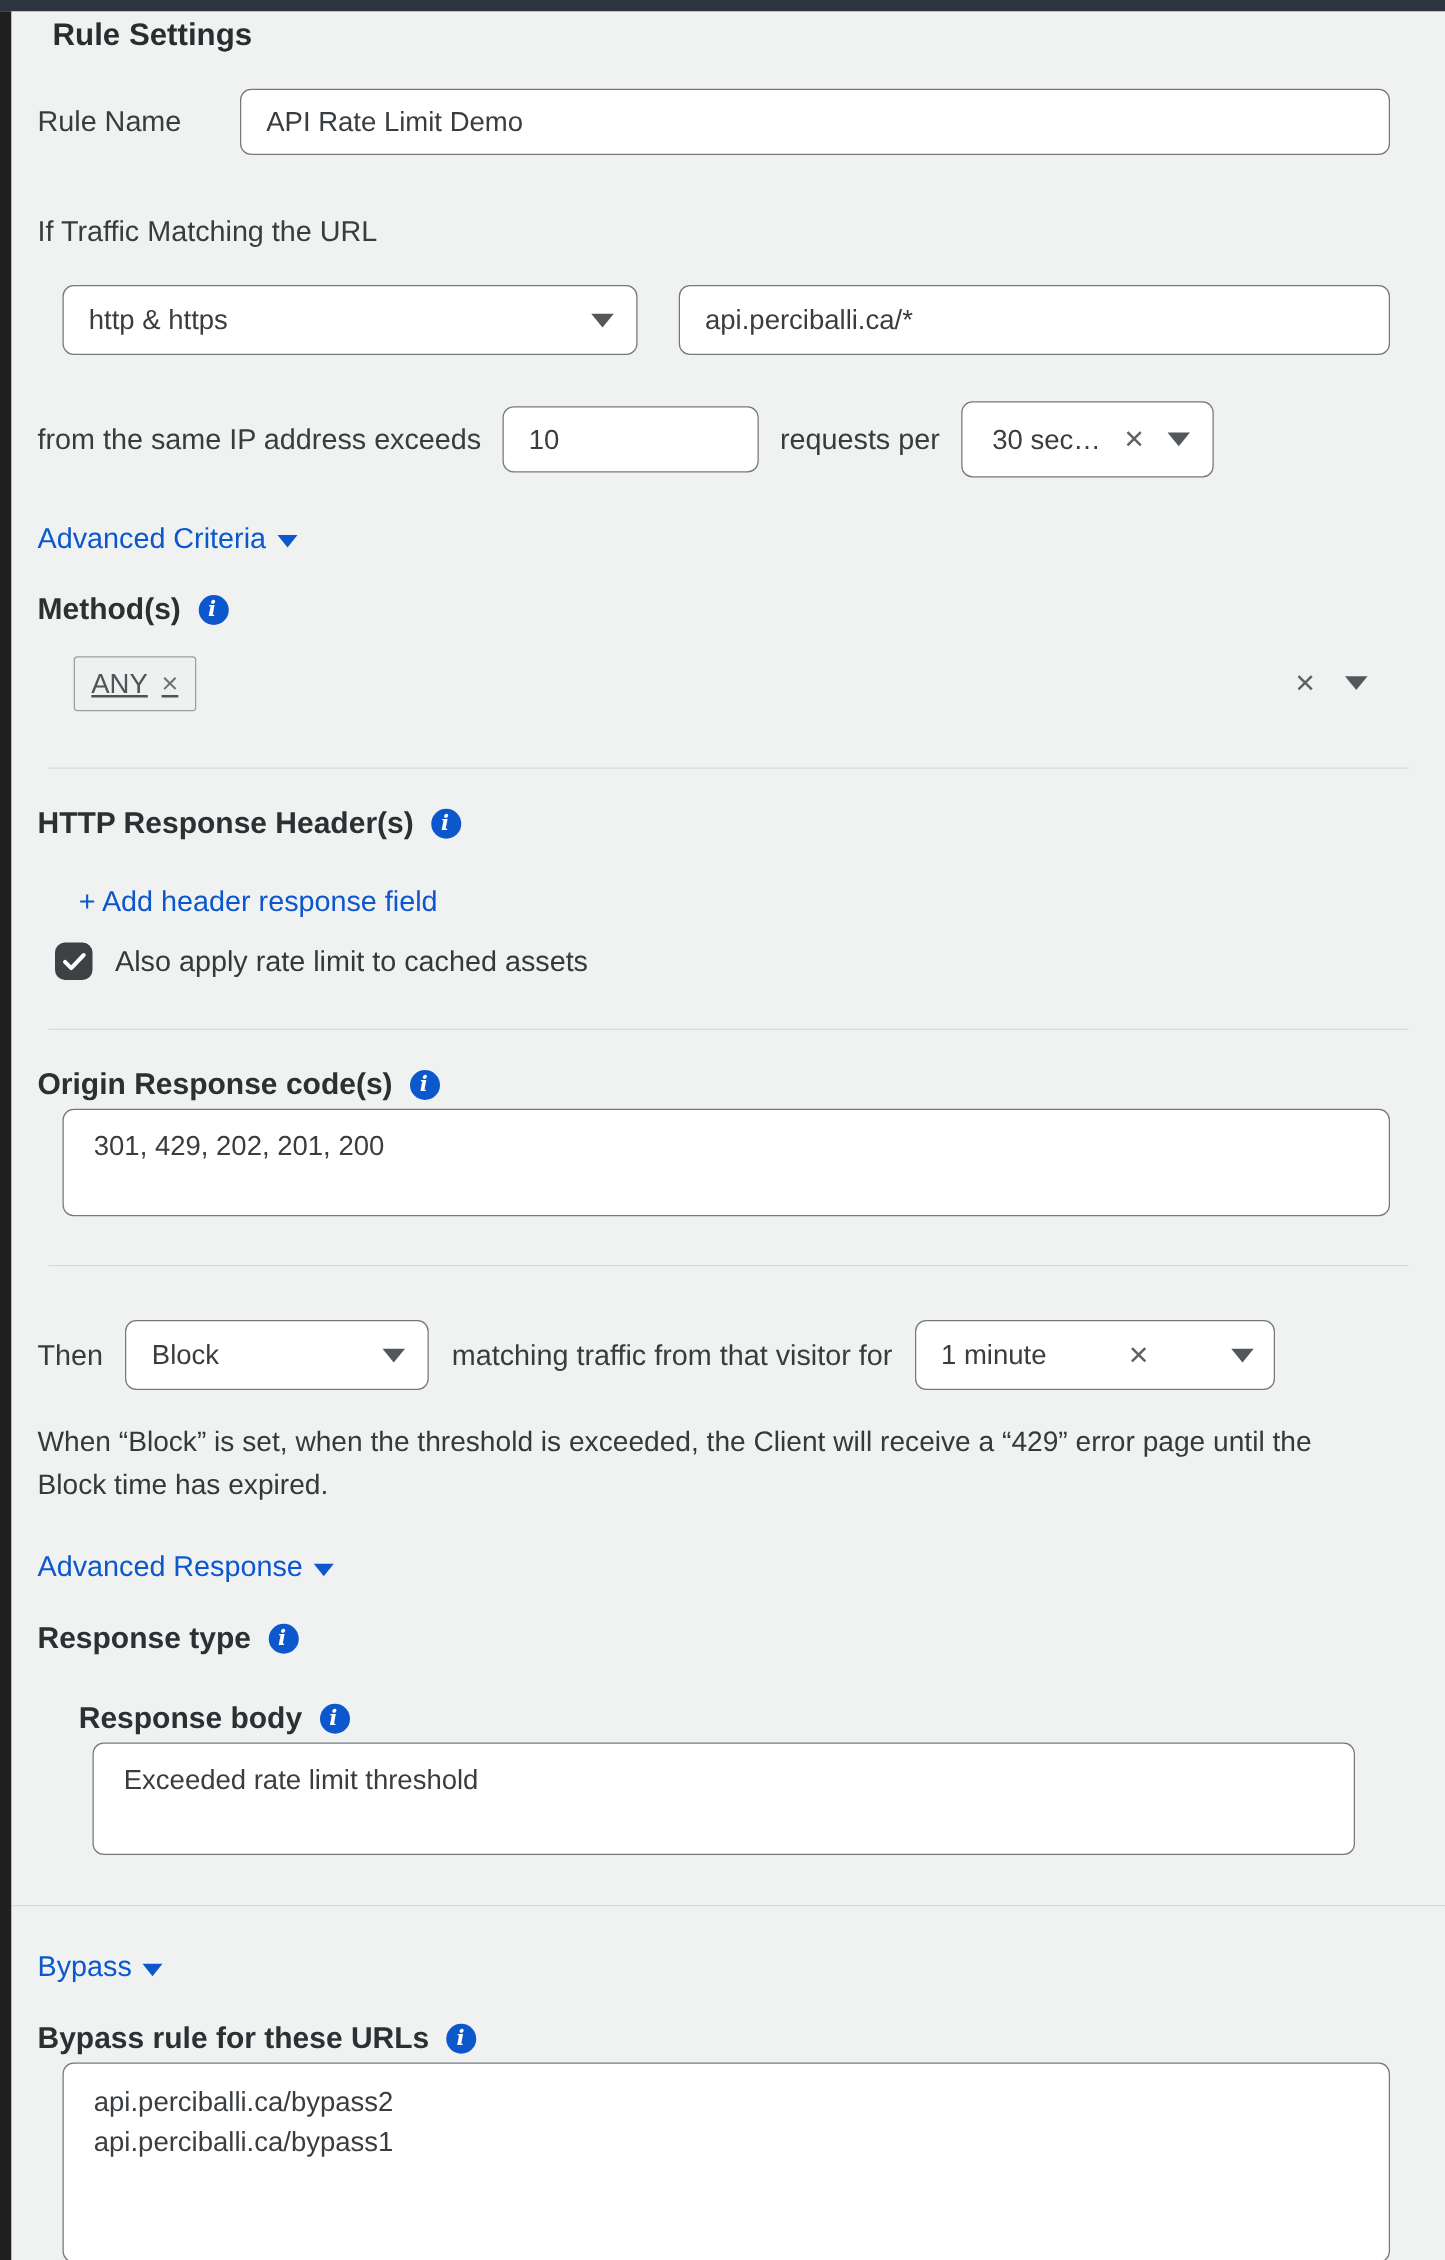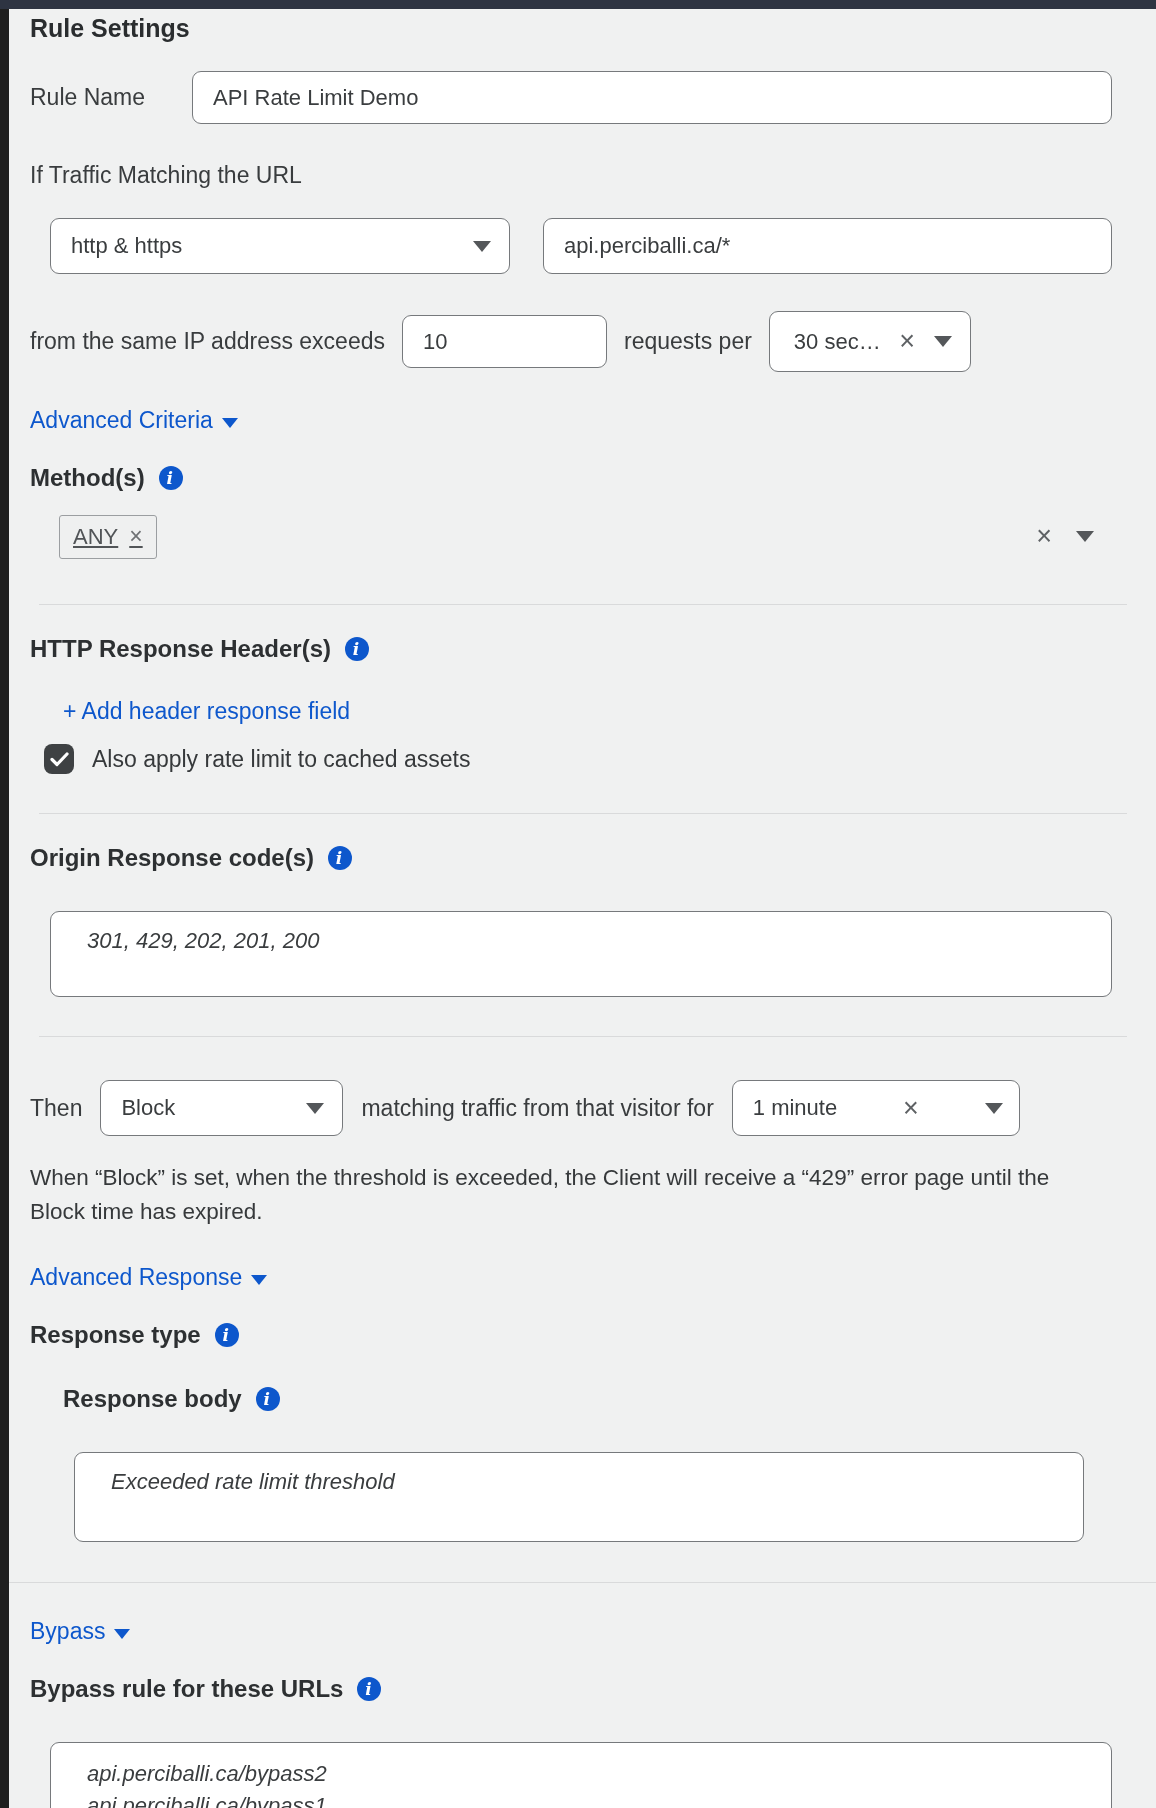--- a/index.html
+++ b/index.html
@@ -8,40 +8,40 @@
     width: 1156px; height: 1808px;
     position: relative; overflow: hidden;
     background: #f0f1f1;
     font-family: "Liberation Sans", "DejaVu Sans", sans-serif;
     color: #393c3e;
   }
   .topbar { position: absolute; top: 0; left: 0; right: 0; height: 9px; background: #2e3442; z-index: 5; }
   .leftstrip { position: absolute; top: 9px; left: 0; width: 9px; bottom: 0; background: #1f1f1f; z-index: 5; }
   .content { position: absolute; left: 9px; top: 9px; right: 0; bottom: 0; padding: 0 44px 0 21px; }
 
-  .page-title { font-size: 25px; font-weight: bold; color: #2a2d2f; margin: 4px 0 0 0; line-height: 30px; }
+  .page-title { font-size: 25px; font-weight: bold; color: #2a2d2f; margin: 4px 0 0 12px; line-height: 30px; }
 
   .row { display: flex; align-items: center; }
 
   
   .text-input, .select, .textarea {
     background: #fff; border: 1.5px solid #76797c; border-radius: 9px;
     font-family: inherit; font-size: 22px; color: #3a3d3f;
   }
   .text-input { height: 53px; padding: 0 20px; outline: none; }
   .select { height: 56px; display: flex; align-items: center; padding: 0 18px 0 20px; cursor: pointer; }
   .caret { width: 0; height: 0; border-left: 9px solid transparent; border-right: 9px solid transparent; border-top: 11px solid #54575a; flex: none; }
   .select .caret { margin-left: auto; }
   .clear-x { font-size: 27px; color: #5e6164; line-height: 1; cursor: pointer; flex: none; }
 
   .rule-name-row { margin-top: 28px; }
   .rule-name-row .field-label { font-size: 23px; width: 162px; flex: none; }
   .rule-name-input { flex: 1; }
 
-  .plain-heading { font-size: 23px; margin-top: 38px; line-height: 27px; }
+  .plain-heading { font-size: 23px; margin-top: 48px; line-height: 27px; }
 
   .match-row { margin-top: 29px; margin-left: 20px; gap: 33px; }
   .scheme-select { width: 460px; gap: 36px; }
   .url-input { flex: 1; height: 56px; }
 
   .exceeds-row { margin-top: 37px; font-size: 23px; gap: 17px; }
   .requests-input { width: 205px; }
   .period-select { width: 202px; height: 61px; gap: 15px; padding-left: 24px; }
   .period-select .sel-value { margin-right: auto; }
 
@@ -64,21 +64,21 @@
 
   .divider { border: none; border-top: 1.5px solid #d9dadb; margin: 39px -15px 0 9px; }
   .divider.full-bleed { margin: 40px -44px 0 -21px; }
 
   .add-link { margin: 35px 0 0 33px; font-size: 23px; color: #0d57cc; cursor: pointer; width: max-content; }
 
   .checkbox-row { margin: 19px 0 0 14px; display: flex; align-items: center; gap: 18px; cursor: pointer; }
   .checkbox { width: 30px; height: 30px; border-radius: 8px; background: #3e4143; display: flex; align-items: center; justify-content: center; flex: none; }
   .checkbox-label { font-size: 23px; color: #36393b; }
 
-  .textarea { display: block; margin: 39px 0 0 20px; width: calc(100% - 20px); height: 86px; padding: 13px 36px; resize: none; line-height: 31px; outline: none; font-style: italic; }
+  .textarea { display: block; margin: 5px 0 0 20px; width: calc(100% - 20px); height: 86px; padding: 13px 24px; resize: none; line-height: 31px; outline: none; }
 
   .then-row { margin-top: 43px; font-size: 23px; gap: 18px; }
   .block-select { width: 243px; }
   .duration-select { width: 288px; gap: 15px; padding-right: 16px; }
   .duration-select .sel-value { margin-right: auto; }
 
   .help-text { margin: 25px 0 0 0; font-size: 22.5px; line-height: 34px; color: #36393b; max-width: 1045px; }
 
   .fullwidth-select { margin: 19px 0 0 20px; width: calc(100% - 20px); height: 55px; }
 

